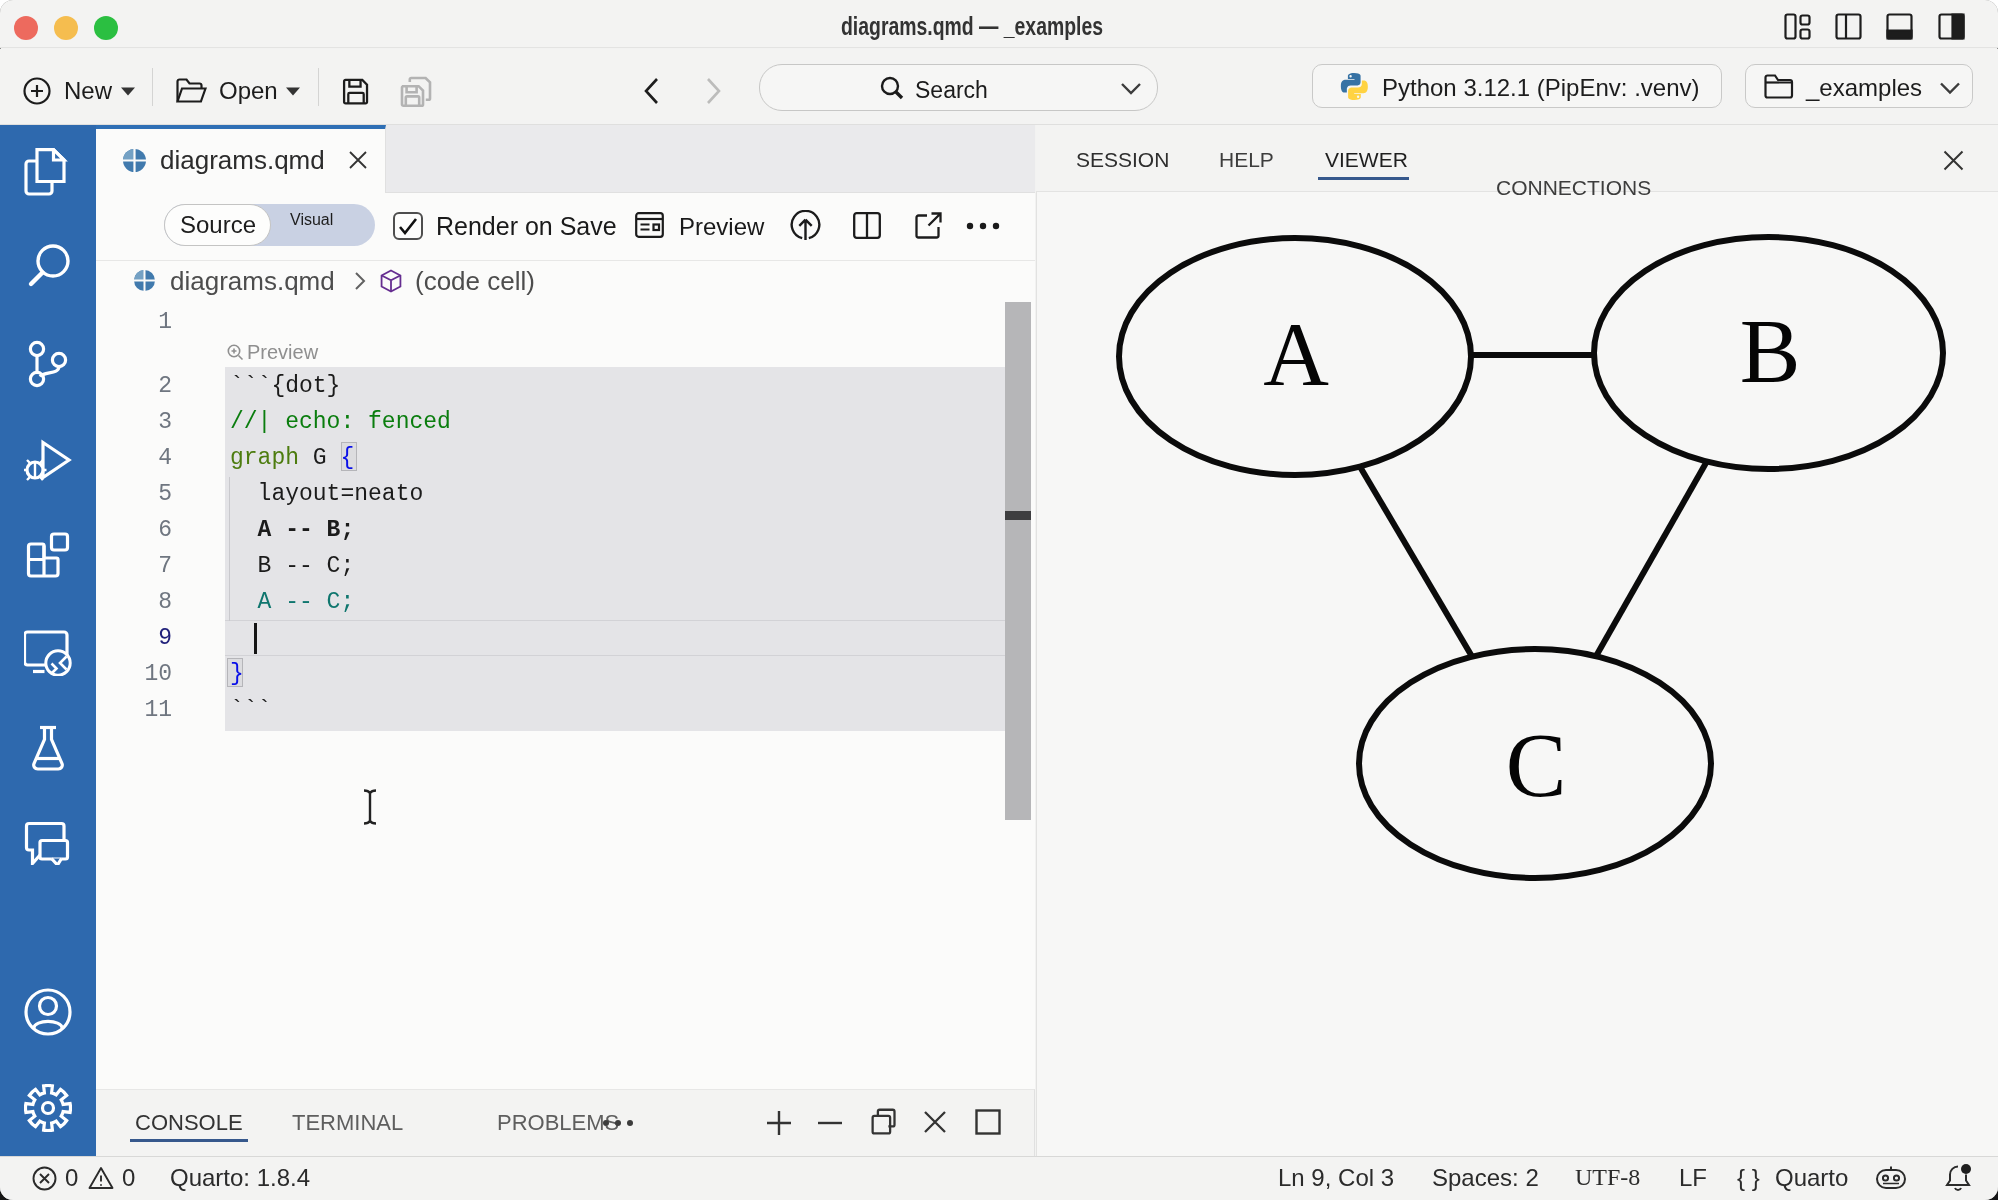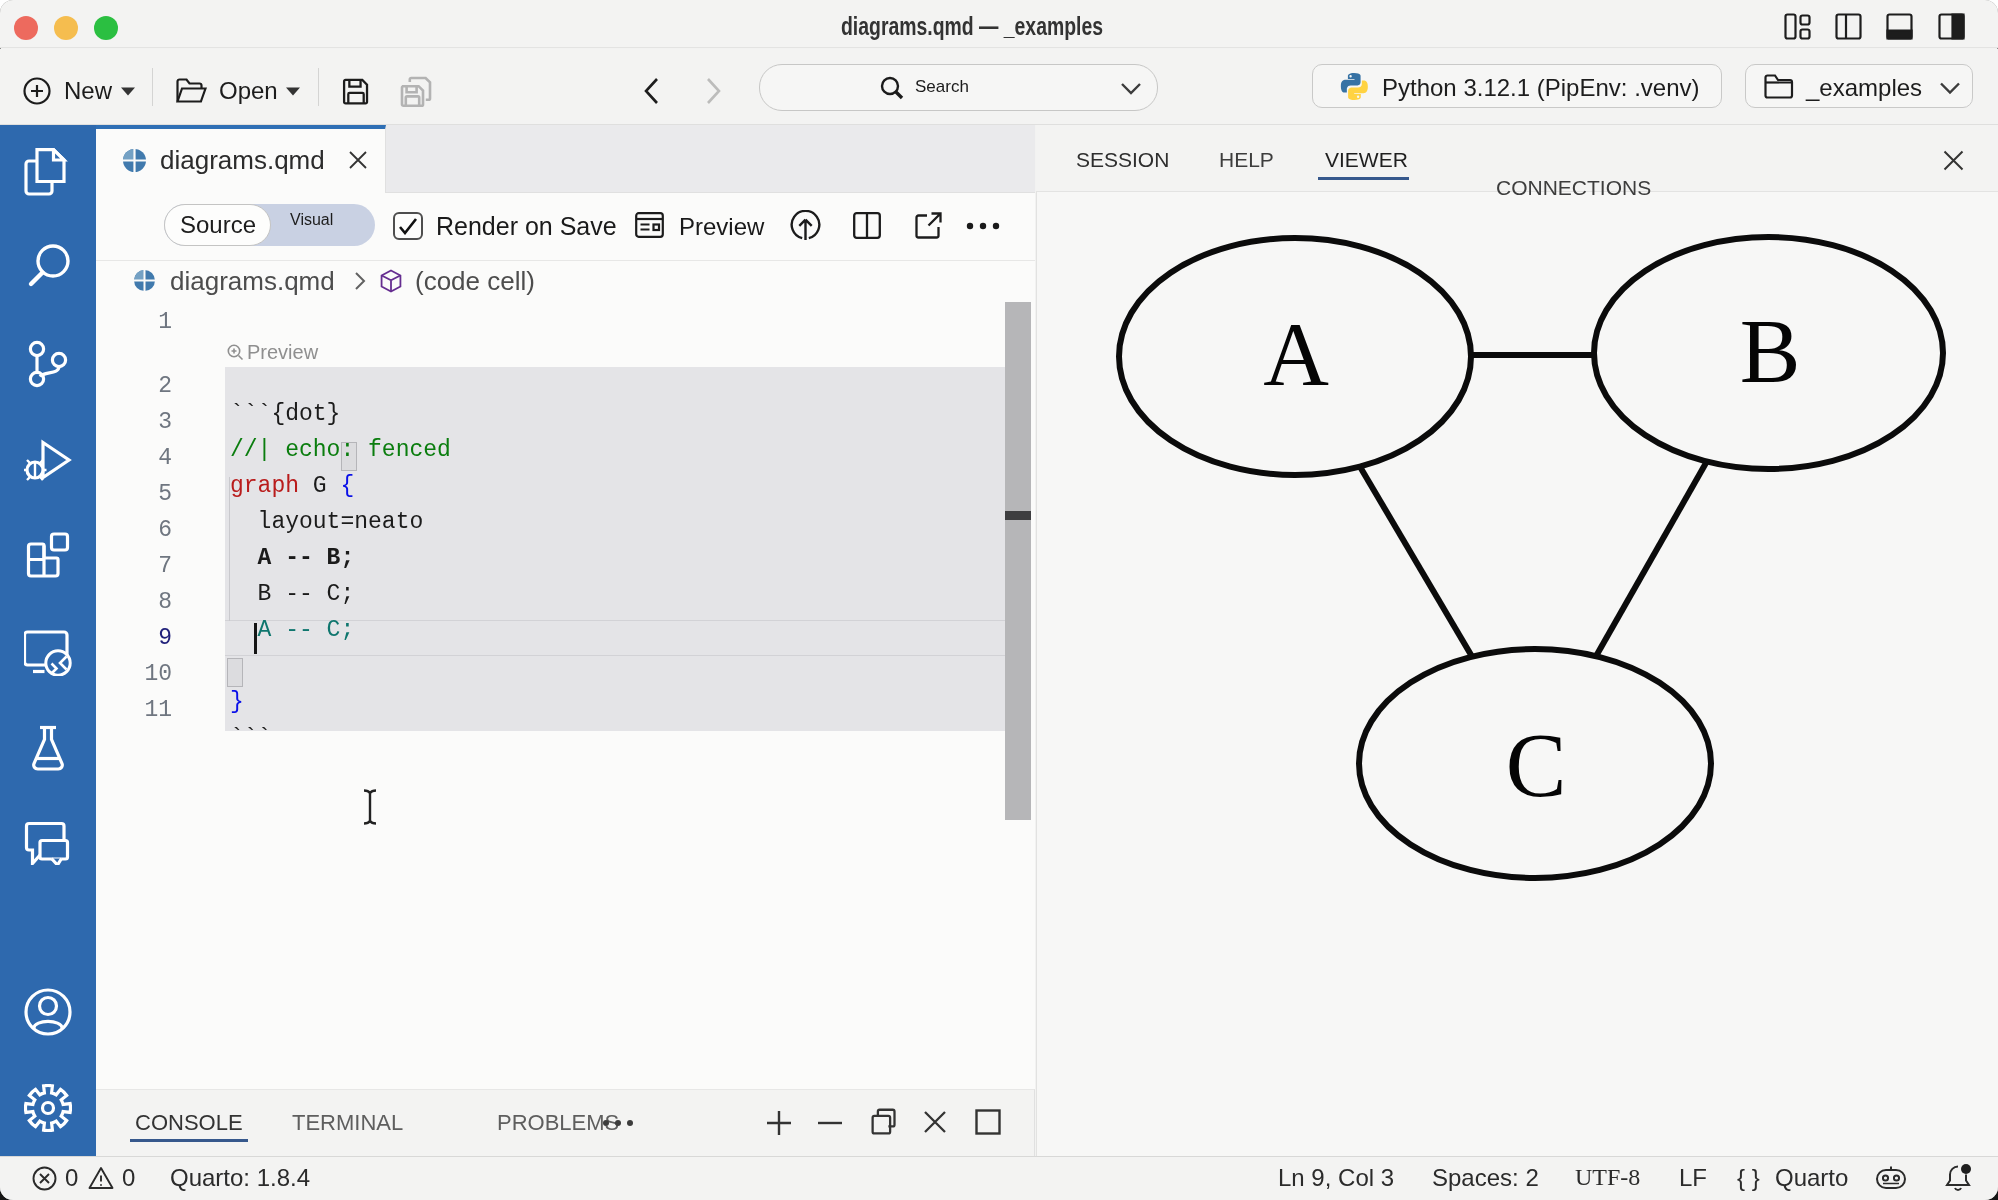--- a/index.html
+++ b/index.html
@@ -20,21 +20,21 @@
   
   #actbar { left:0; top:125px; width:96px; height:1031px; background:#2e69ae; }
   .aicon { left:24px; width:48px; height:48px; }
   
   #tabstrip { left:96px; top:125px; width:939px; height:68px; background:#eaeaec; border-bottom:1px solid #e0e0e0;}
   #tab1 { left:96px; top:125px; width:290px; height:68px; background:#fbfbfa; border-top:4px solid #2f6fb5; border-right:1px solid #e0e0e0;}
   #edtoolbar { left:96px; top:193px; width:939px; height:68px; background:#fbfbfa; border-bottom:1px solid #e7e7e6;}
   #breadcrumb { left:96px; top:261px; width:939px; height:43px; background:#fbfbfa;}
   #code { left:96px; top:304px; width:939px; height:786px; background:#fbfbfa; }
   #bottombar { left:96px; top:1089px; width:939px; height:67px; background:#f3f3f2; border-right:1px solid #e0e0e0; border-top:1px solid #e7e7e6;}
-  .mono { font-family:"Liberation Mono", monospace; font-size:23px; line-height:36px; white-space:pre;margin-top:28px; }
+  .mono { font-family:"Liberation Mono", monospace; font-size:23px; line-height:36px; white-space:pre; }
   .lnum { position:absolute; width:76px; text-align:right; color:#6f7680; font-family:"Liberation Mono", monospace; font-size:23px; line-height:36px;}
   
   #rpanel { left:1036px; top:125px; width:962px; height:1031px; background:#f7f7f6; border-left:1px solid #e2e2e1; }
   #rtabs { left:1036px; top:125px; width:962px; height:67px; background:#f3f3f2; border-bottom:1px solid #e3e3e2; }
   .rtab { font-size:21px; color:#3d3d3d; top:148px; }
   
   #statusbar { left:0; top:1156px; width:1998px; height:44px; background:#f3f3f2; border-top:1px solid #d8d8d7; }
   .st { font-size:24px; color:#2b2b2b; top:1164px; }
 </style>
 </head>
@@ -100,21 +100,21 @@
     </svg>
   <svg class="abs" style="left:701px;top:75px;" width="24" height="32" viewBox="0 0 24 32" fill="none" stroke="#bcbcbb" stroke-width="2.6">
       <path d="M7 4l11 12L7 28"></path>
     </svg>
 
   <div class="abs" style="left:759px;top:64px;width:399px;height:47px;border:1.5px solid #c7c7c6;border-radius:23px;background:#f6f6f5;"></div>
   <svg class="abs" style="left:879px;top:75px;" width="26" height="26" viewBox="0 0 26 26" fill="none" stroke="#1b1b1b" stroke-width="2.4">
       <circle cx="11" cy="11" r="8"></circle>
       <path d="M17 17l6 6" stroke-width="3.4"></path>
     </svg>
-  <div class="abs" style="left:915px;top:77px;font-size:17px;color:#1b1b1b;">Search</div>
+  <div class="abs" style="left:915px;top:77px;font-size:23px;color:#1b1b1b;">Search</div>
   <svg class="abs" style="left:1118px;top:81px;" width="26" height="16" viewBox="0 0 26 16" fill="none" stroke="#3c3c3c" stroke-width="2.4">
       <path d="M4 3l9 9 9-9"></path>
     </svg>
 
   <div class="abs btn" style="left:1312px;top:64px;width:410px;height:44px;"></div>
   <svg class="abs" style="left:1338px;top:70px;" width="33" height="33" viewBox="0 0 110 110">
     <path fill="#3672a4" d="M54 10c-22 0-21 9.6-21 9.6v10h22v3H24s-14.5-1.6-14.5 21.2S22 75 22 75h7.5V64.5S29 52 42 52h21s12.3.2 12.3-11.8v-20S77.2 10 54 10zm-12 6.7a4 4 0 1 1 0 8 4 4 0 0 1 0-8z"></path>
     <path fill="#ffd342" d="M55 100c22 0 21-9.6 21-9.6v-10H54v-3h31s14.5 1.6 14.5-21.2S87 35 87 35h-7.5v10.5S80 58 67 58H46s-12.3-.2-12.3 11.8v20S31.8 100 55 100zm12-6.7a4 4 0 1 1 0-8 4 4 0 0 1 0 8z"></path>
   </svg>
   <div class="abs" style="left:1382px;top:74px;font-size:24px;color:#1d1d1d;">Python 3.12.1 (PipEnv: .venv)</div>
@@ -269,21 +269,21 @@
   <div class="lnum" style="left:96px;top:692px;">11</div>
 
   <svg class="abs" style="left:227px;top:344px;" width="17" height="17" viewBox="0 0 17 17" fill="none" stroke="#8f8f8f" stroke-width="1.6">
       <circle cx="7" cy="7" r="5.7"></circle>
       <path d="M11.5 11.5l4 4M7 4.5v5M4.5 7h5"></path>
     </svg>
   <div class="abs" style="left:247px;top:341px;font-size:20px;color:#8f8f8f;">Preview</div>
 
   <div class="abs mono" style="left:230px;top:368px;color:#1b1b1b;">```{dot}</div>
   <div class="abs mono" style="left:230px;top:404px;color:#0a7d0e;">//| echo: fenced</div>
-  <div class="abs mono" style="left:230px;top:440px;"><span style="color:#b91c1c;">graph</span><span style="color:#1b1b1b;"> G </span><span style="color:#0a10e8;">{</span></div>
+  <div class="abs mono" style="left:230px;top:440px;"><span style="color:#4d7c0f;">graph</span><span style="color:#1b1b1b;"> G </span><span style="color:#0a10e8;">{</span></div>
   <div class="abs mono" style="left:230px;top:476px;color:#1b1b1b;">  layout=neato</div>
   <div class="abs mono" style="left:230px;top:512px;color:#1b1b1b;font-weight:bold;">  A -- B;</div>
   <div class="abs mono" style="left:230px;top:548px;color:#1b1b1b;">  B -- C;</div>
   <div class="abs mono" style="left:230px;top:584px;color:#0f766e;">  A -- C;</div>
   <div class="abs mono" style="left:230px;top:656px;color:#0a10e8;">}</div>
   <div class="abs mono" style="left:230px;top:692px;color:#1b1b1b;">```</div>
 
   <div class="abs" style="left:254px;top:623px;width:3px;height:31px;background:#151515;"></div>
 
   <svg class="abs" style="left:360px;top:788px;" width="20" height="38" viewBox="0 0 20 38">

